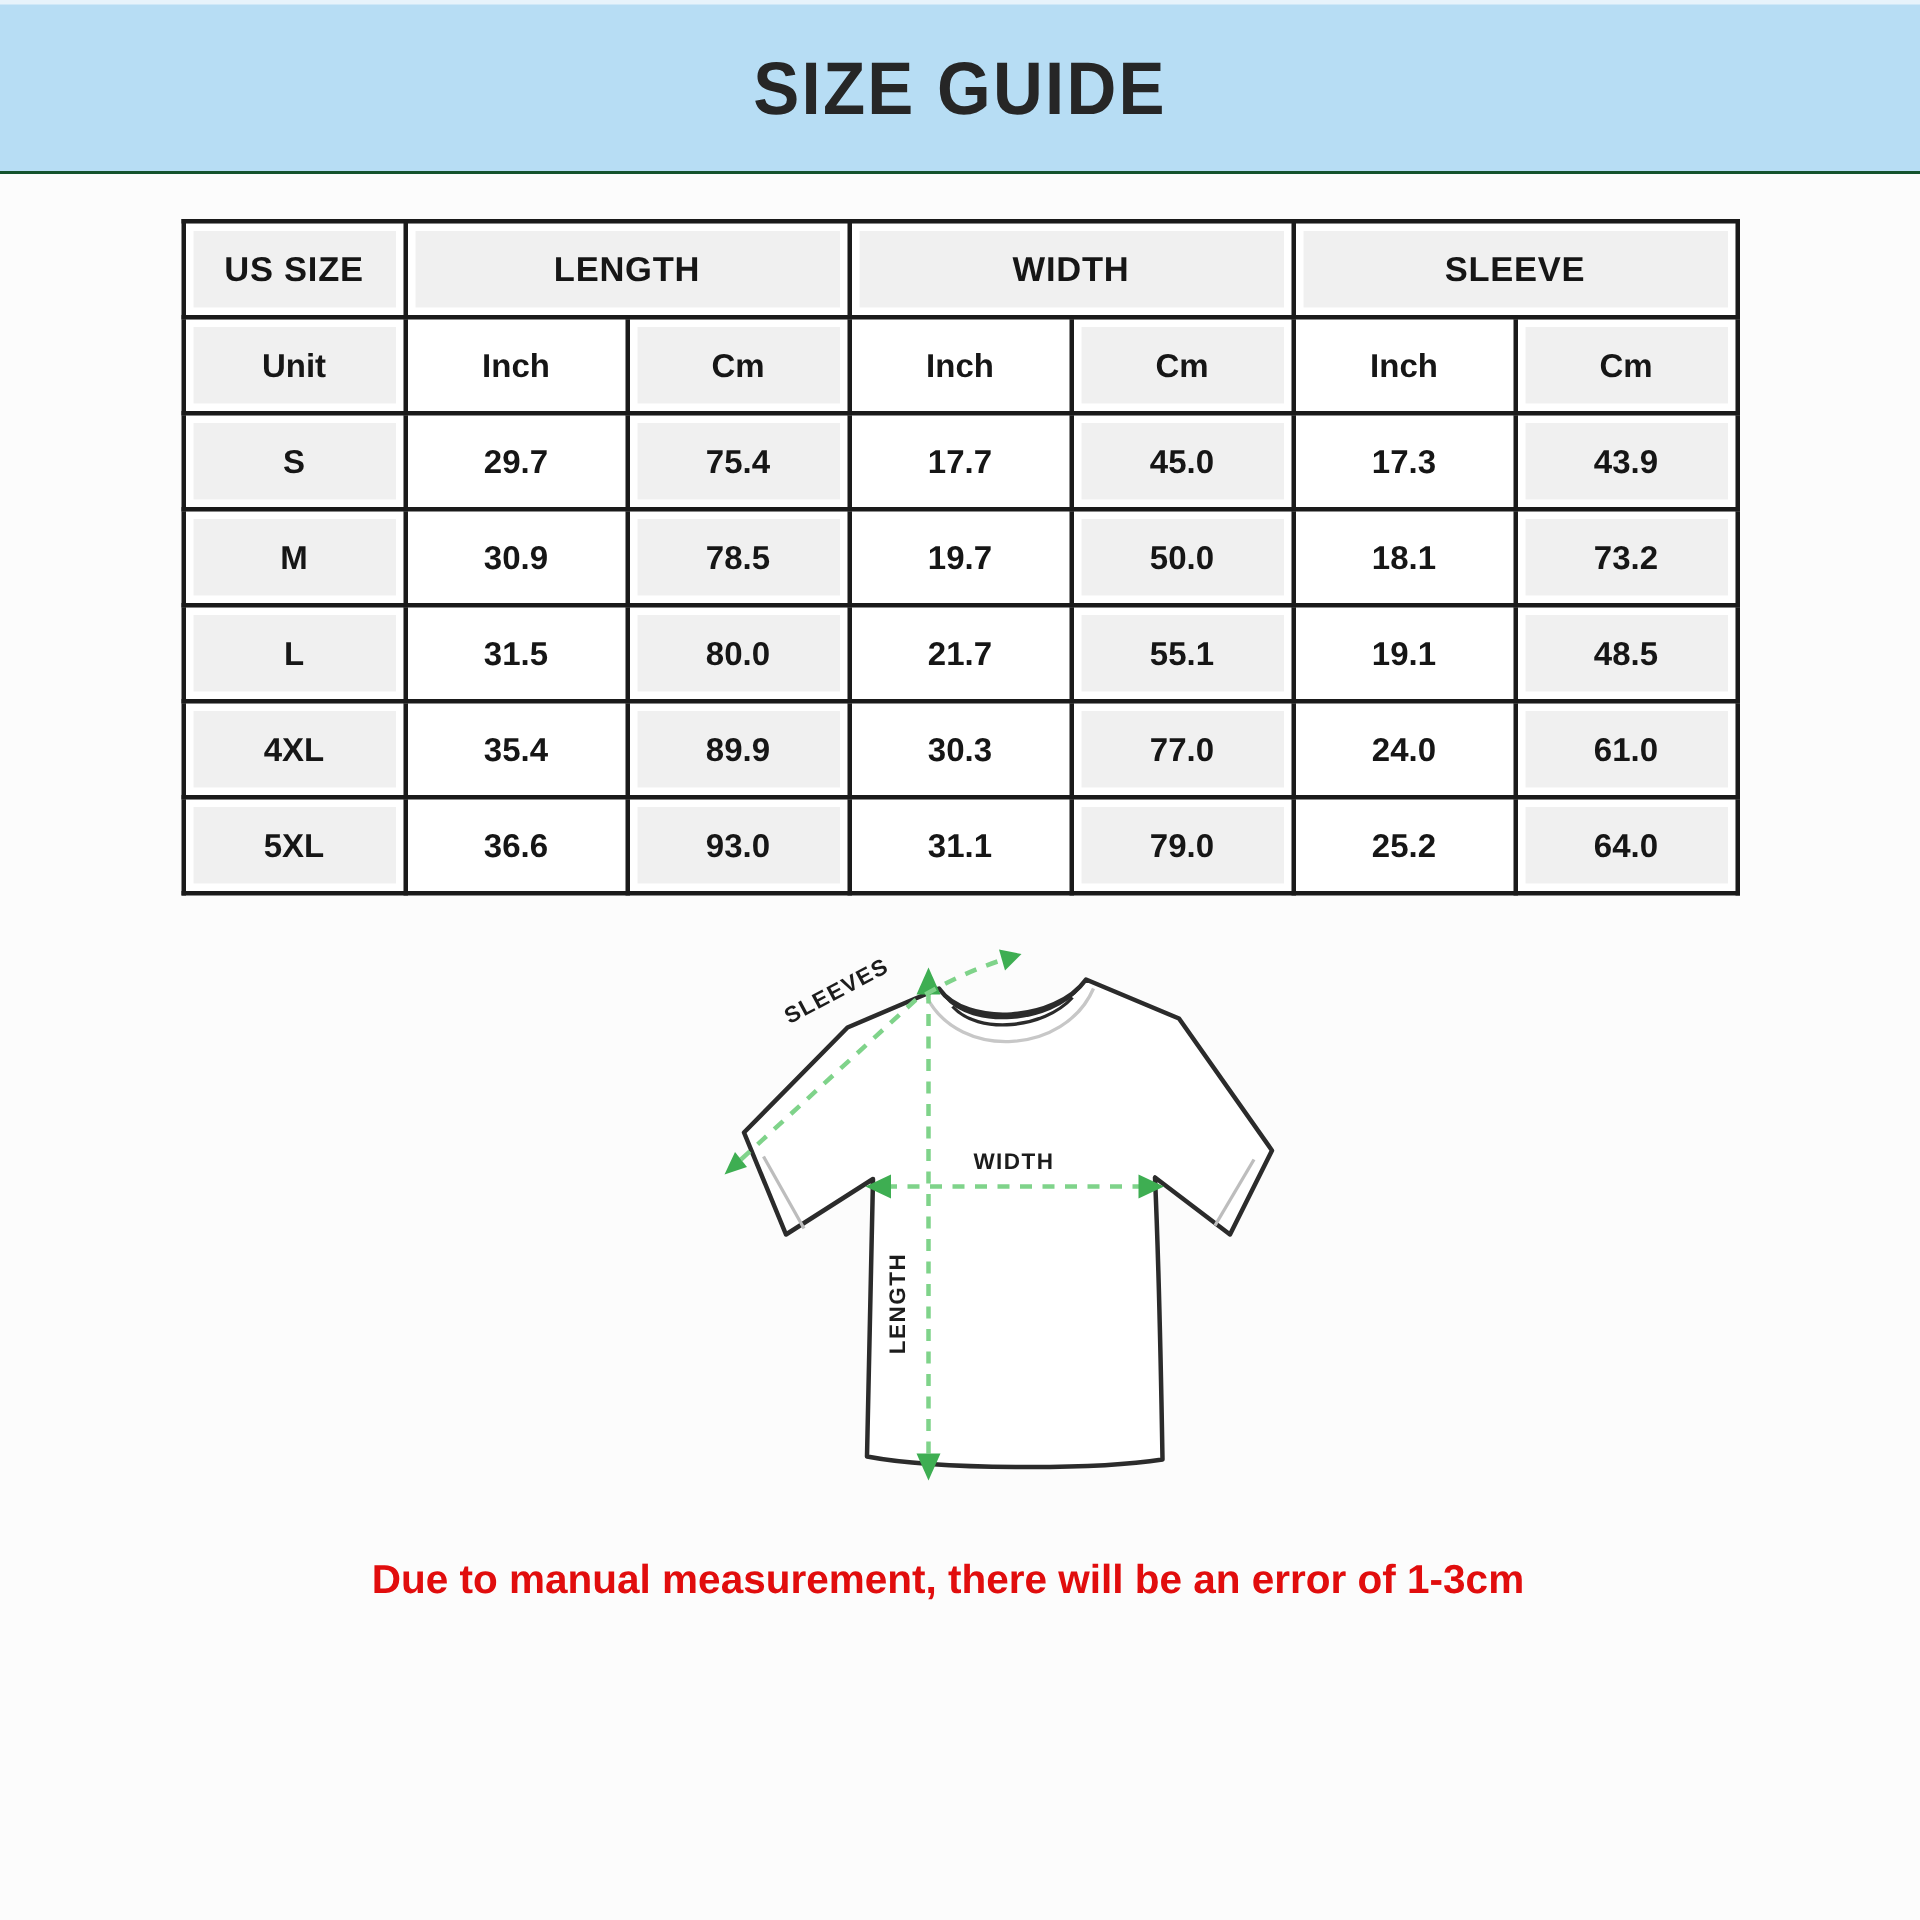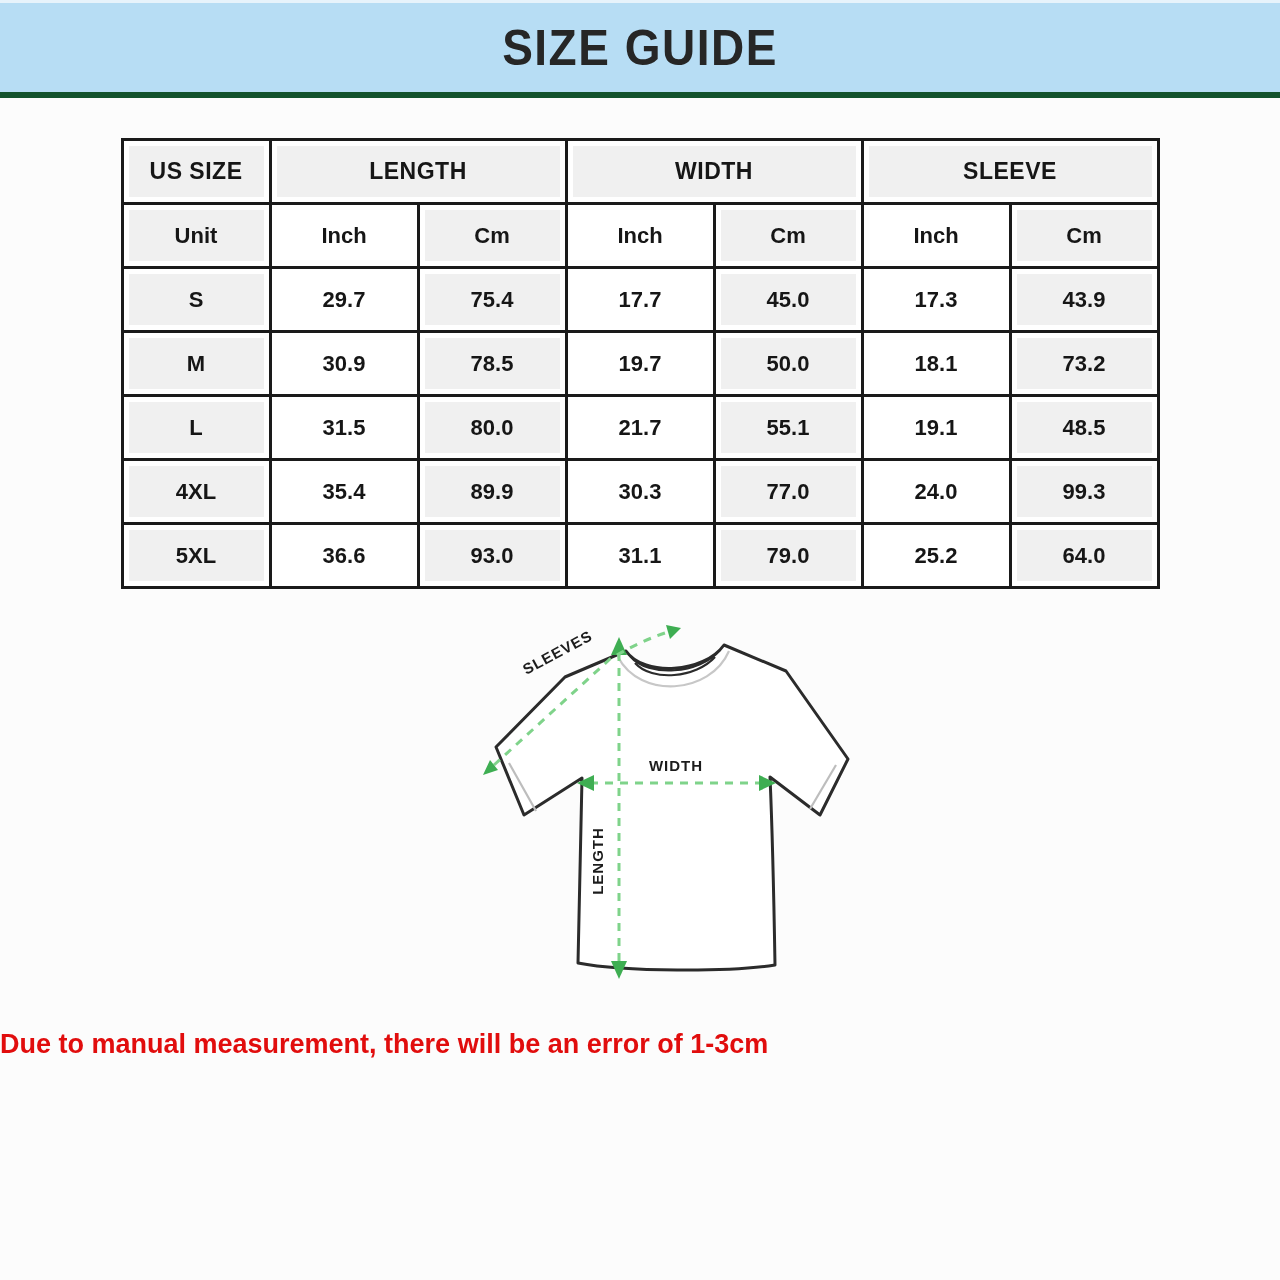--- a/index.html
+++ b/index.html
@@ -4,40 +4,40 @@
 <style>
   html, body {
     margin: 0;
     padding: 0;
     background: #fcfcfc;
     width: 1280px;
     font-family: "Liberation Sans", "DejaVu Sans", sans-serif;
   }
   .banner {
     width: 100%;
-    height: 98px;
+    height: 116px;
     background: #b7ddf4;
     border-top: 3px solid #e7f3fb;
-    border-bottom: 6px solid #14532d;
+    border-bottom: 2px solid #14532d;
     display: flex;
     align-items: center;
     justify-content: center;
     box-sizing: border-box;
   }
   .banner h1 {
     margin: 0;
     font-size: 46px;
     font-weight: bold;
     letter-spacing: 1.5px;
     color: #262626;
     transform: scaleY(1.08);
   }
   table.size-chart {
     width: 1039px;
-    margin: 40px auto 0 auto;
+    margin: 30px auto 0 auto;
     border-collapse: collapse;
     table-layout: fixed;
   }
   .size-chart th, .size-chart td {
     border: 3px solid #1a1a1a;
     height: 61px;
     text-align: center;
     vertical-align: middle;
     font-size: 22px;
     font-weight: bold;
@@ -49,21 +49,21 @@
   .size-chart .shade {
     background: #f0f0f0;
     box-shadow: inset 0 0 0 5px #ffffff;
   }
   .diagram-wrap {
     width: 560px;
     margin: 26px auto 0 auto;
   }
   .disclaimer {
     margin: 10px 16px 0 0;
-    text-align: left;
+    text-align: center;
     color: #e10d0d;
     font-size: 27px;
     font-weight: bold;
   }
 </style>
 </head>
 <body>
 
 <header class="banner">
   <h1>SIZE GUIDE</h1>
@@ -117,21 +117,21 @@
         <td>19.1</td>
         <td class="shade">48.5</td>
       </tr>
       <tr>
         <td class="shade">4XL</td>
         <td>35.4</td>
         <td class="shade">89.9</td>
         <td>30.3</td>
         <td class="shade">77.0</td>
         <td>24.0</td>
-        <td class="shade">99.3</td>
+        <td class="shade">61.0</td>
       </tr>
       <tr>
         <td class="shade">5XL</td>
         <td>36.6</td>
         <td class="shade">93.0</td>
         <td>31.1</td>
         <td class="shade">79.0</td>
         <td>25.2</td>
         <td class="shade">64.0</td>
       </tr>

